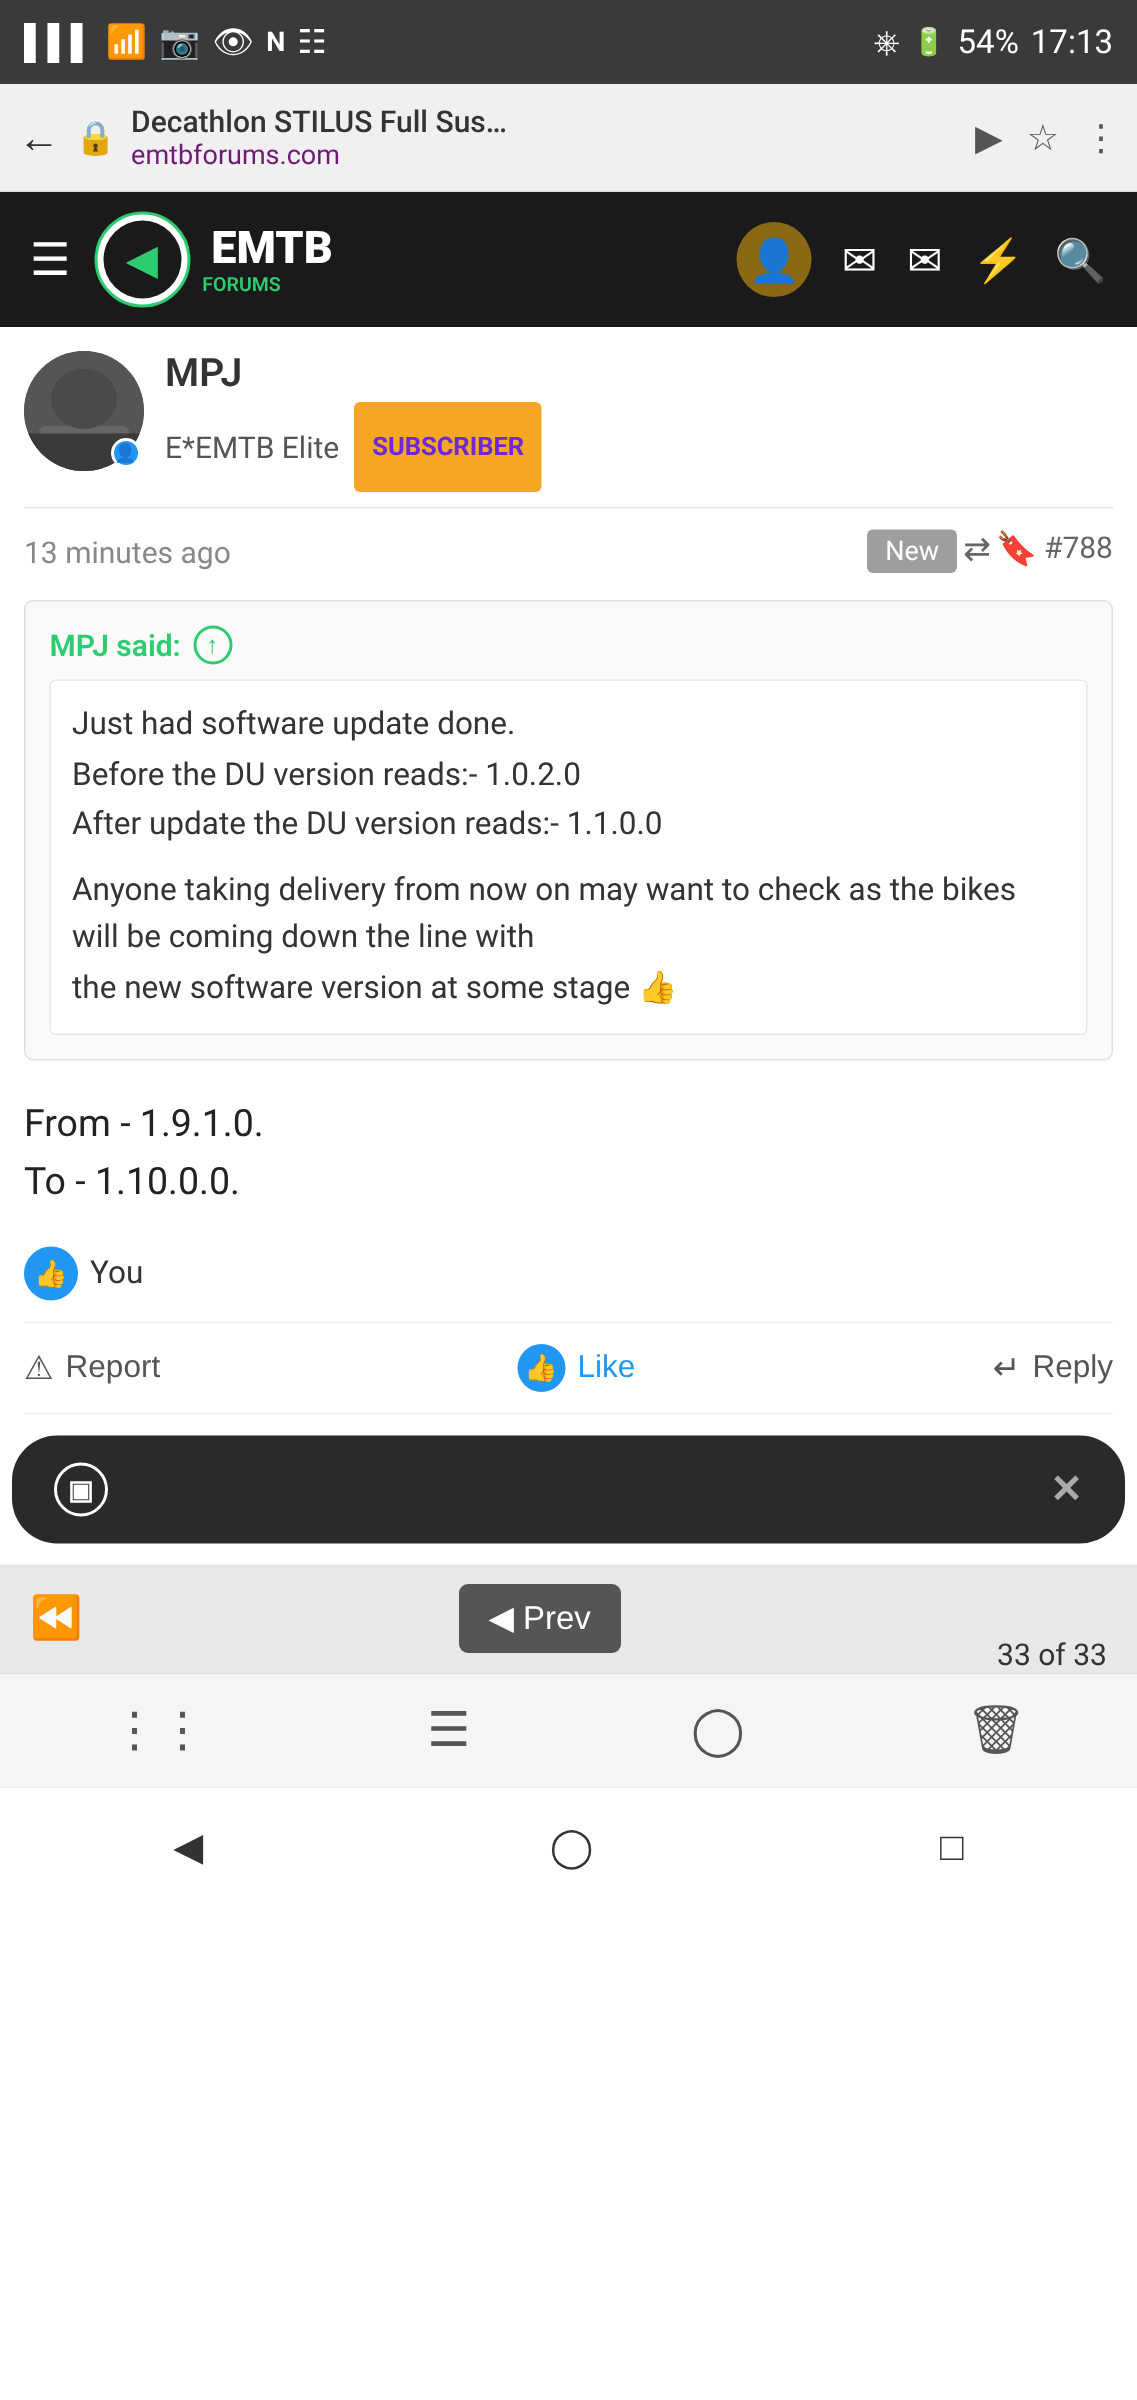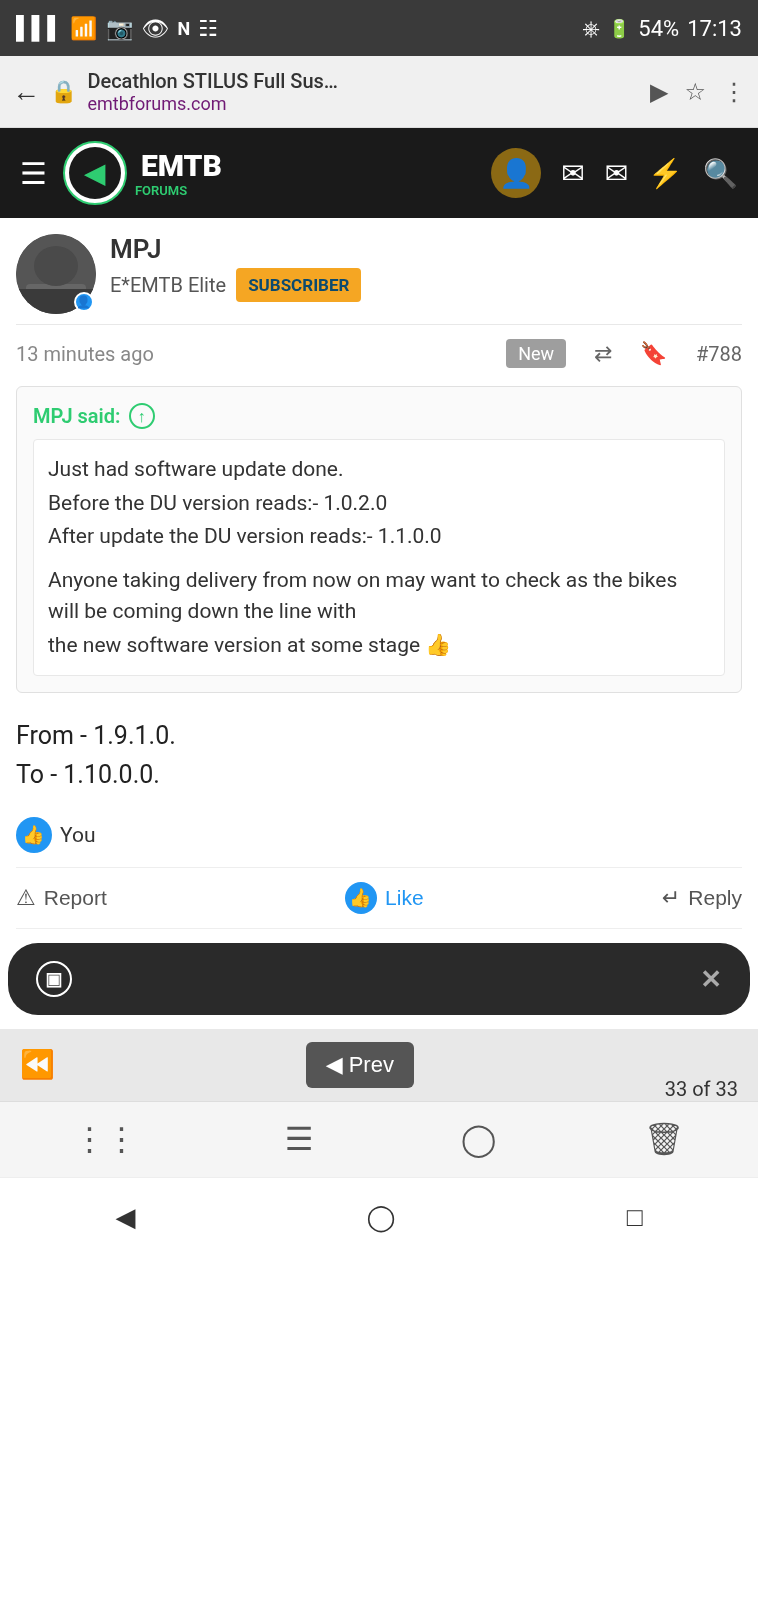--- a/index.html
+++ b/index.html
@@ -103,38 +103,38 @@
       border: 2px solid #fff;
       display: flex; align-items: center; justify-content: center;
       font-size: 12px; color: #fff;
     }
     .author-info { flex: 1; }
     .author-name { font-size: 26px; font-weight: 600; color: #333; }
     .author-badges { display: flex; align-items: center; gap: 10px; margin-top: 4px; }
     .author-role { font-size: 20px; color: #555; }
     .subscriber-badge {
       background: #f5a623;
-      color: #0c4a6e;
+      color: #6d28d9;
       font-size: 17px;
       font-weight: 700;
-      padding: 7px 12px;
+      padding: 20px 12px;
       border-radius: 4px;
     }
 
     
     .post-meta {
       display: flex;
       align-items: center;
       justify-content: space-between;
       padding: 14px 0;
       color: #666;
       font-size: 20px;
     }
     .post-meta-left { color: #888; }
-    .post-meta-right { display: flex; align-items: center; gap: 28px; }
+    .post-meta-right { display: flex; gap: 4px; }
     .new-badge {
       background: #9e9e9e;
       color: #fff;
       font-size: 18px;
       padding: 4px 12px;
       border-radius: 4px;
     }
     .share-icon { font-size: 22px; color: #666; }
     .bookmark-icon { font-size: 22px; color: #666; }
     .post-number { font-size: 20px; color: #666; }

